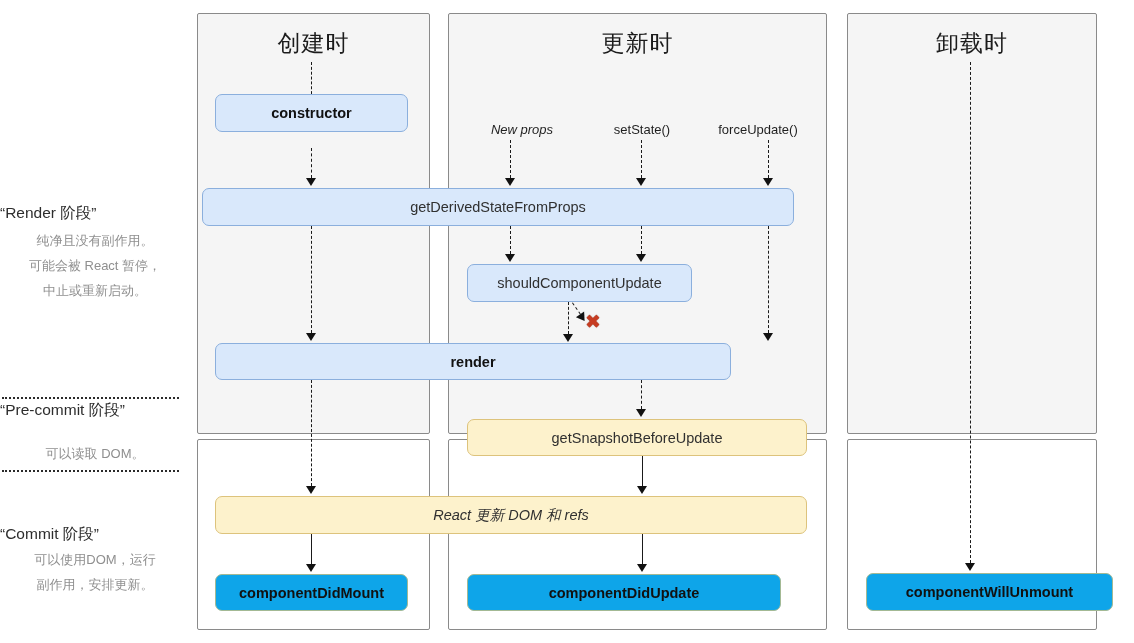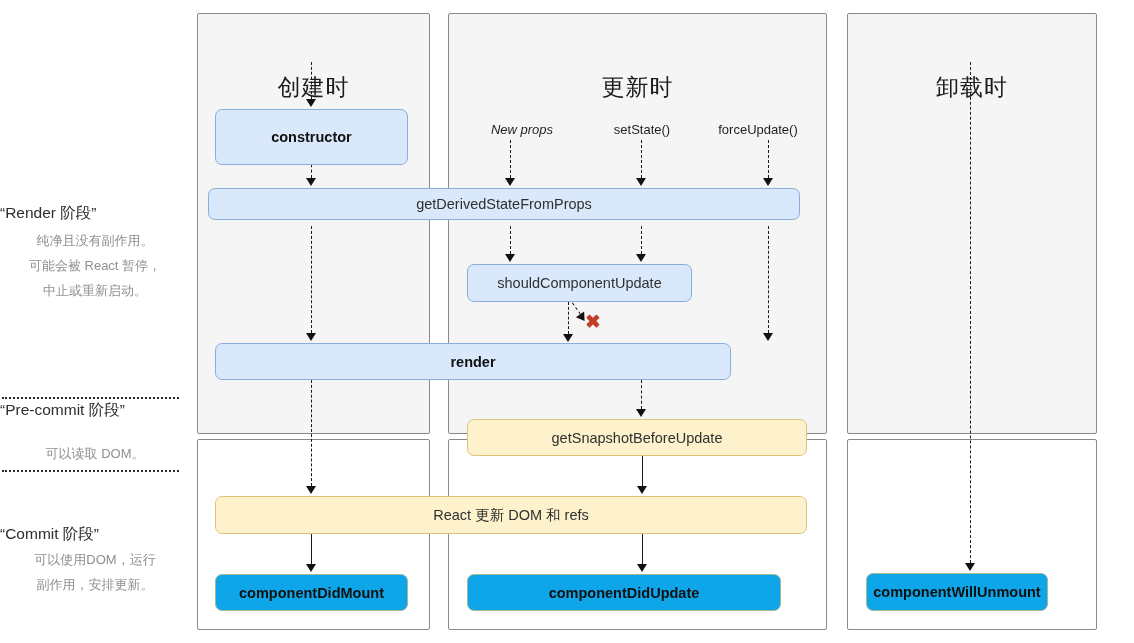--- a/index.html
+++ b/index.html
@@ -14,33 +14,33 @@
     background:#f5f5f5;border:1px solid #8a8a8a;border-radius:2px;
     box-sizing:border-box;
   }
   .panel-white{
     position:absolute;top:439px;height:191px;
     background:#ffffff;border:1px solid #8a8a8a;border-radius:2px;
     box-sizing:border-box;
   }
   .col-title{
     position:absolute;top:28px;font-size:23px;font-weight:500;color:#1c1c1c;
-    text-align:center;letter-spacing:1px;margin-top:44px;
+    text-align:center;letter-spacing:1px;
   }
   
   .node{
     position:absolute;box-sizing:border-box;border-radius:7px;
     display:flex;align-items:center;justify-content:center;
     font-size:14.5px;color:#303030;
   }
   .node.blue  {background:#d9e8fb;border:1px solid #8bafdd;}
   .node.yellow{background:#fdf2cc;border:1px solid #ddc37c;}
   .node.green {background:#0ea5e9;border:1px solid #a3b994;text-align:right;}
   .node.bold  {font-weight:bold;color:#111;}
-  .node.italic{}
+  .node.italic{font-style:italic;}
   
   .trigger{
     position:absolute;top:122px;transform:translateX(-50%);
     font-size:13px;color:#1f1f1f;white-space:nowrap;
   }
   .trigger.italic{font-style:italic;}
   
   .arrow{position:absolute;width:0;border-left:1.5px dashed #1a1a1a;}
   .arrow.solid{border-left-style:solid;}
   .arrow::after{
@@ -123,23 +123,23 @@
   <div class="arrow" style="left:768px;top:226px;height:107px"></div>
   <div class="arrow" style="left:568px;top:302px;height:32px"></div>
   <div class="arrow diag" style="left:572px;top:303px;height:14px"></div>
   <div class="reject-x" style="left:585px;top:312px">✖</div>
   <div class="arrow" style="left:641px;top:380px;height:29px"></div>
   <div class="arrow solid" style="left:642px;top:456px;height:30px"></div>
   <div class="arrow solid" style="left:642px;top:534px;height:30px"></div>
 
   <div class="arrow" style="left:970px;top:62px;height:501px"></div>
 
-  <div class="node blue bold" style="left:215px;top:109px;width:193px;height:56px">constructor</div>
-  <div class="node blue" style="left:208px;top:188px;width:592px;height:32px">getDerivedStateFromProps</div>
+  <div class="node blue bold" style="left:215px;top:94px;width:193px;height:38px">constructor</div>
+  <div class="node blue" style="left:202px;top:188px;width:592px;height:38px">getDerivedStateFromProps</div>
   <div class="node blue" style="left:467px;top:264px;width:225px;height:38px">shouldComponentUpdate</div>
   <div class="node blue bold" style="left:215px;top:343px;width:516px;height:37px">render</div>
   <div class="node yellow" style="left:467px;top:419px;width:340px;height:37px">getSnapshotBeforeUpdate</div>
   <div class="node yellow italic" style="left:215px;top:496px;width:592px;height:38px">React 更新 DOM 和 refs</div>
   <div class="node green bold" style="left:215px;top:574px;width:193px;height:37px">componentDidMount</div>
   <div class="node green bold" style="left:467px;top:574px;width:314px;height:37px">componentDidUpdate</div>
-  <div class="node green bold" style="left:866px;top:573px;width:182px;height:38px">componentWillUnmount</div>
+  <div class="node green bold" style="left:866px;top:573px;width:247px;height:38px">componentWillUnmount</div>
 
 </div>
 
 </body></html>

